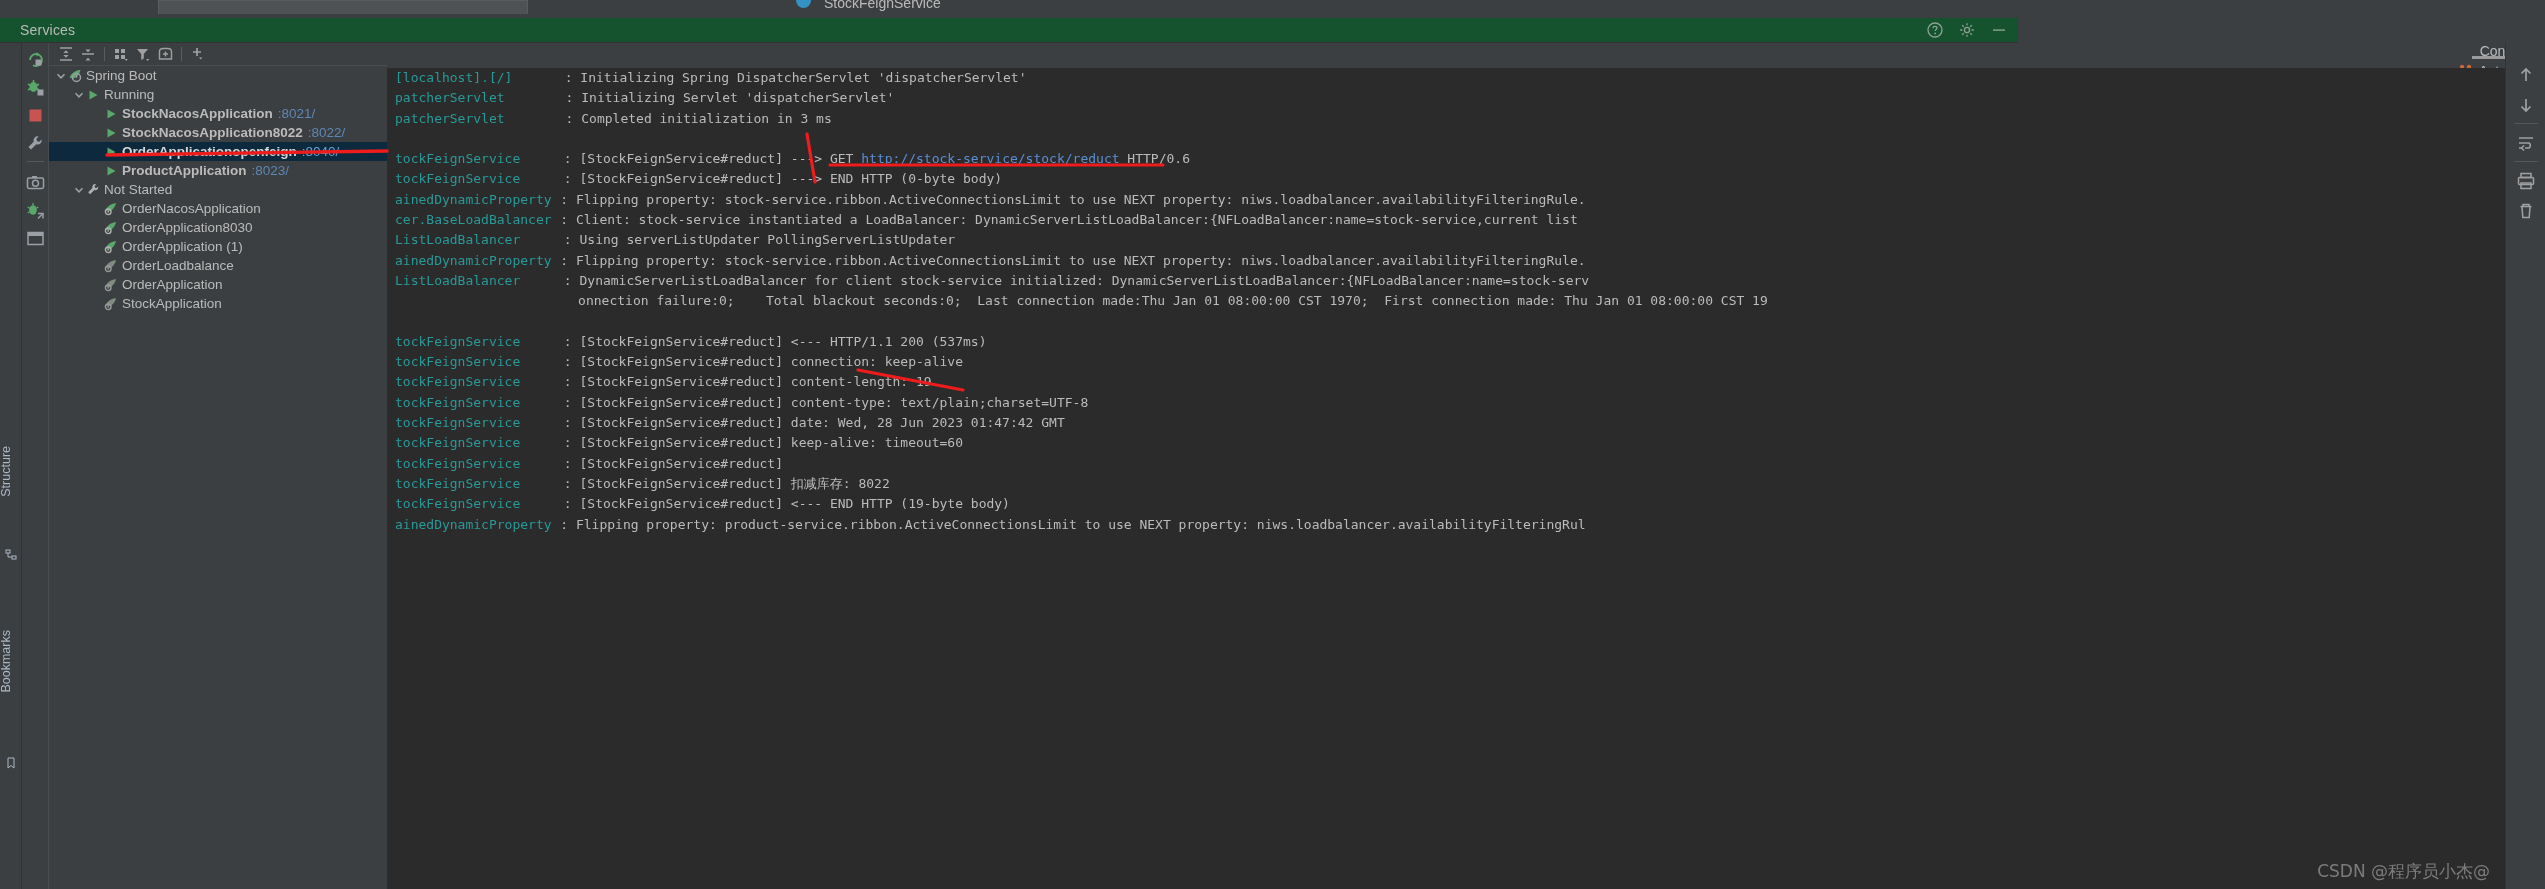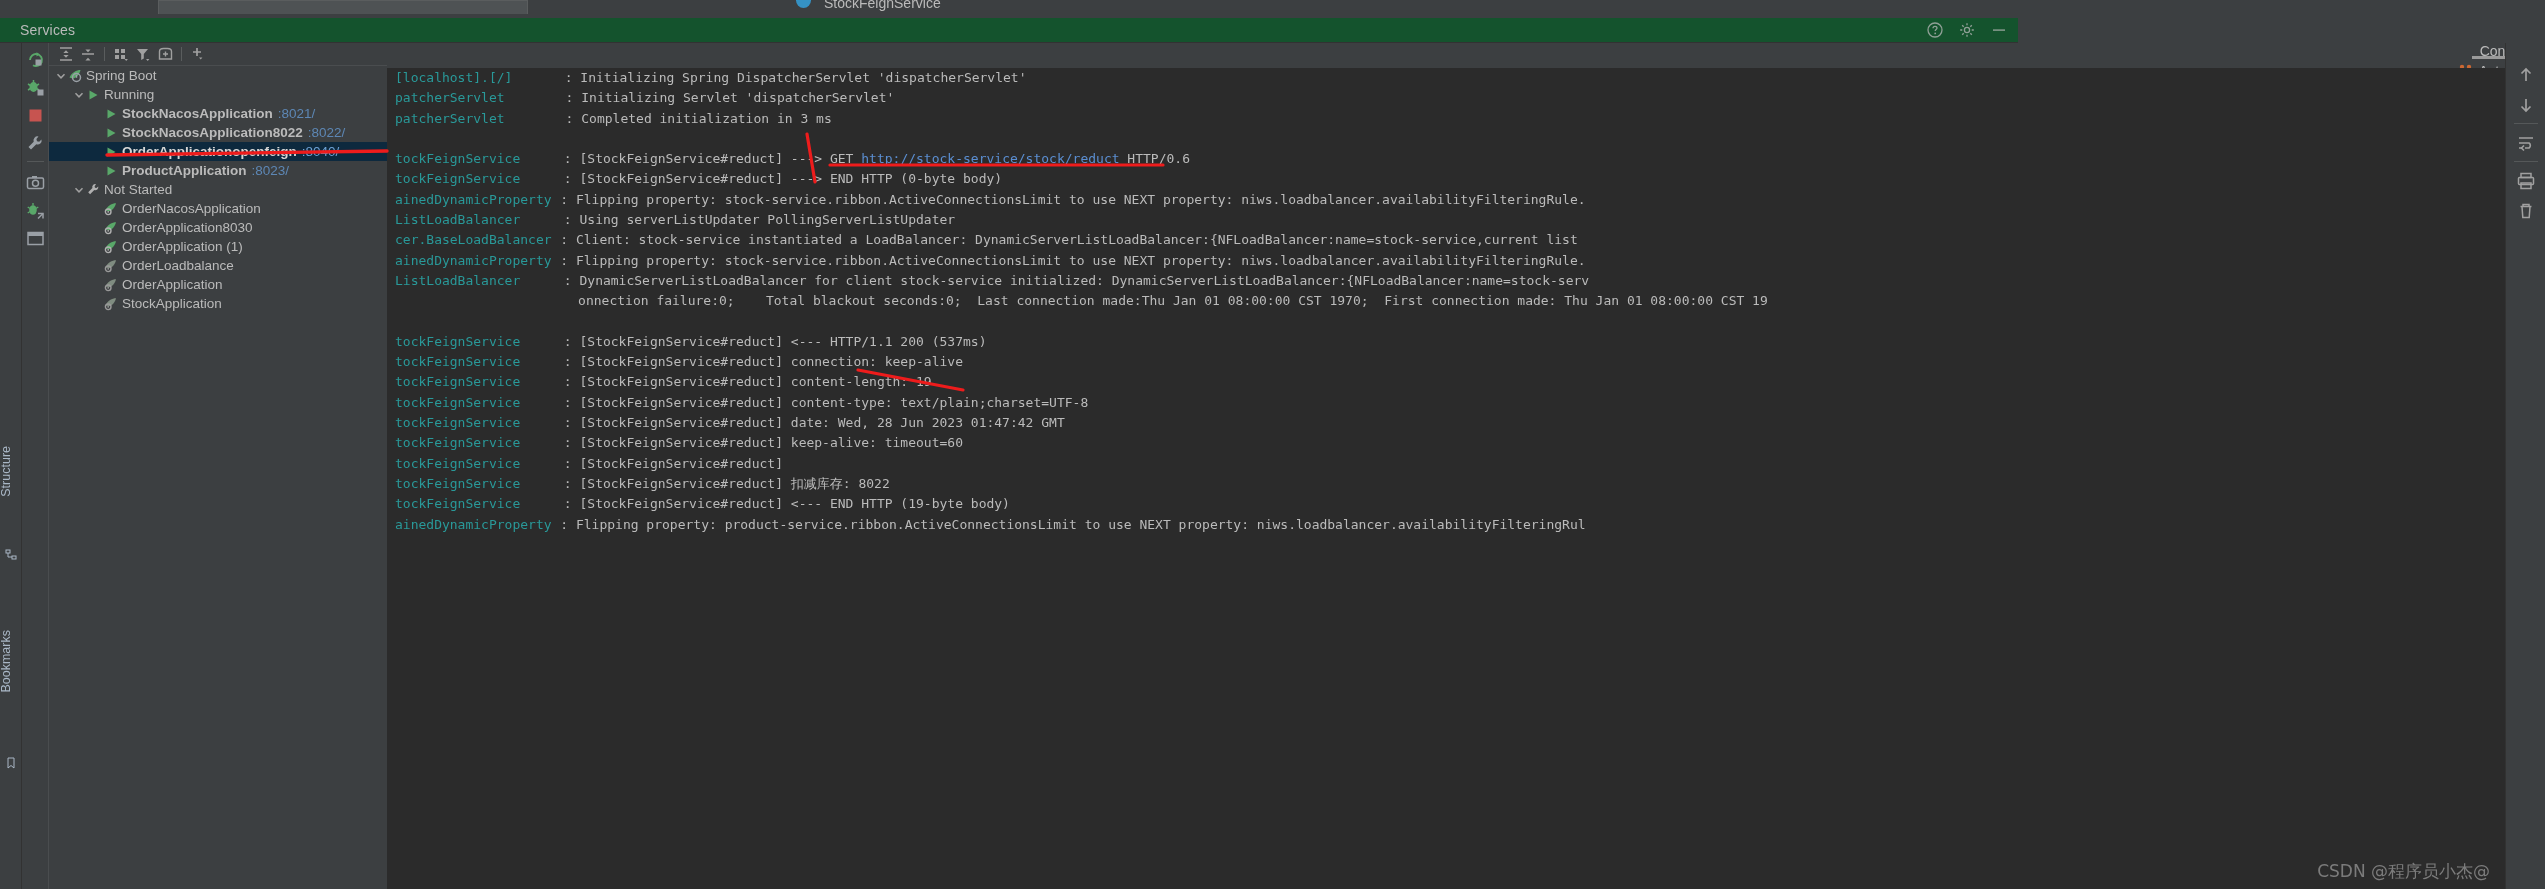--- a/index.html
+++ b/index.html
@@ -481,22 +481,22 @@
     </div>
 
     <div class="console" id="console-output">
         <div class="cline"><span class="c-logger">[localhost].[/]</span><span style="display:inline-block;width:52.32000000000001px"></span><span class="c-msg">: Initializing Spring DispatcherServlet 'dispatcherServlet'</span></div>
         <div class="cline"><span class="c-logger">patcherServlet</span><span style="display:inline-block;width:61.040000000000006px"></span><span class="c-msg">: Initializing Servlet 'dispatcherServlet'</span></div>
         <div class="cline"><span class="c-logger">patcherServlet</span><span style="display:inline-block;width:61.040000000000006px"></span><span class="c-msg">: Completed initialization in 3 ms</span></div>
         <div class="cline"><span class="c-logger"></span><span style="display:inline-block;width:183.12px"></span><span class="c-msg"></span></div>
         <div class="cline"><span class="c-logger">tockFeignService</span><span style="display:inline-block;width:43.6px"></span><span class="c-msg">: [StockFeignService#reduct] ---&gt; GET </span><span class="c-link">http://stock-service/stock/reduct</span><span class="c-msg"> HTTP/0.6</span></div>
         <div class="cline"><span class="c-logger">tockFeignService</span><span style="display:inline-block;width:43.6px"></span><span class="c-msg">: [StockFeignService#reduct] ---&gt; END HTTP (0-byte body)</span></div>
         <div class="cline"><span class="c-logger">ainedDynamicProperty</span><span style="display:inline-block;width:8.72px"></span><span class="c-msg">: Flipping property: stock-service.ribbon.ActiveConnectionsLimit to use NEXT property: niws.loadbalancer.availabilityFilteringRule.</span></div>
+        <div class="cline"><span class="c-logger">cer.BaseLoadBalancer</span><span style="display:inline-block;width:8.72px"></span><span class="c-msg">: Client: stock-service instantiated a LoadBalancer: DynamicServerListLoadBalancer:{NFLoadBalancer:name=stock-service,current list</span></div>
         <div class="cline"><span class="c-logger">ListLoadBalancer</span><span style="display:inline-block;width:43.6px"></span><span class="c-msg">: Using serverListUpdater PollingServerListUpdater</span></div>
-        <div class="cline"><span class="c-logger">cer.BaseLoadBalancer</span><span style="display:inline-block;width:8.72px"></span><span class="c-msg">: Client: stock-service instantiated a LoadBalancer: DynamicServerListLoadBalancer:{NFLoadBalancer:name=stock-service,current list</span></div>
         <div class="cline"><span class="c-logger">ainedDynamicProperty</span><span style="display:inline-block;width:8.72px"></span><span class="c-msg">: Flipping property: stock-service.ribbon.ActiveConnectionsLimit to use NEXT property: niws.loadbalancer.availabilityFilteringRule.</span></div>
         <div class="cline"><span class="c-logger">ListLoadBalancer</span><span style="display:inline-block;width:43.6px"></span><span class="c-msg">: DynamicServerListLoadBalancer for client stock-service initialized: DynamicServerListLoadBalancer:{NFLoadBalancer:name=stock-serv</span></div>
         <div class="cline"><span class="c-logger"></span><span style="display:inline-block;width:183.12px"></span><span class="c-msg">onnection failure:0;    Total blackout seconds:0;  Last connection made:Thu Jan 01 08:00:00 CST 1970;  First connection made: Thu Jan 01 08:00:00 CST 19</span></div>
         <div class="cline"><span class="c-logger"></span><span style="display:inline-block;width:183.12px"></span><span class="c-msg"></span></div>
         <div class="cline"><span class="c-logger">tockFeignService</span><span style="display:inline-block;width:43.6px"></span><span class="c-msg">: [StockFeignService#reduct] &lt;--- HTTP/1.1 200 (537ms)</span></div>
         <div class="cline"><span class="c-logger">tockFeignService</span><span style="display:inline-block;width:43.6px"></span><span class="c-msg">: [StockFeignService#reduct] connection: keep-alive</span></div>
         <div class="cline"><span class="c-logger">tockFeignService</span><span style="display:inline-block;width:43.6px"></span><span class="c-msg">: [StockFeignService#reduct] content-length: 19</span></div>
         <div class="cline"><span class="c-logger">tockFeignService</span><span style="display:inline-block;width:43.6px"></span><span class="c-msg">: [StockFeignService#reduct] content-type: text/plain;charset=UTF-8</span></div>
         <div class="cline"><span class="c-logger">tockFeignService</span><span style="display:inline-block;width:43.6px"></span><span class="c-msg">: [StockFeignService#reduct] date: Wed, 28 Jun 2023 01:47:42 GMT</span></div>
         <div class="cline"><span class="c-logger">tockFeignService</span><span style="display:inline-block;width:43.6px"></span><span class="c-msg">: [StockFeignService#reduct] keep-alive: timeout=60</span></div>

